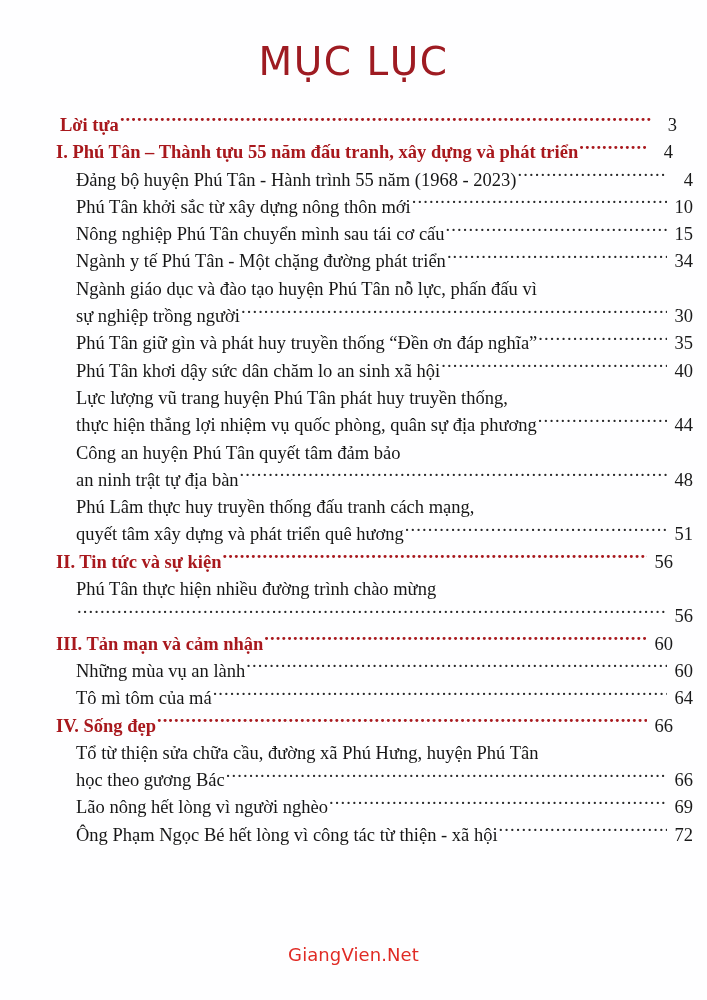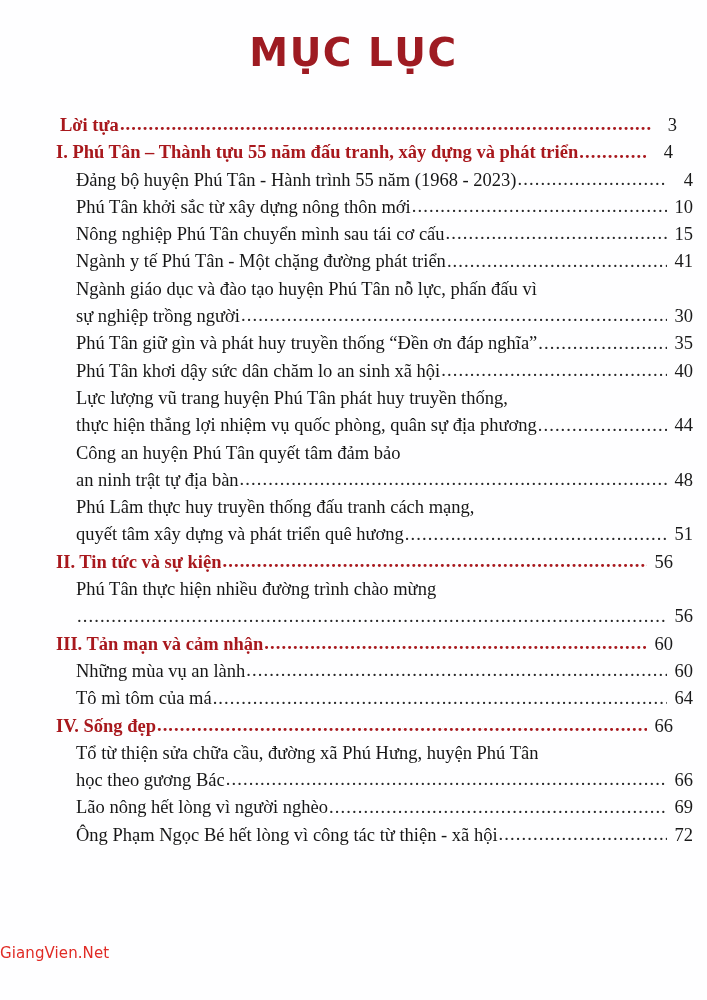--- a/index.html
+++ b/index.html
@@ -21,26 +21,26 @@
     width: 707px;
     height: 1000px;
     box-sizing: border-box;
     position: relative;
   }
 
   
   .doc-title {
     text-align: center;
     font-family: "DejaVu Sans", "Liberation Sans", sans-serif;
-    font-weight: bold;
+    font-weight: normal;
     font-size: 39px;
     letter-spacing: 1.5px;
     color: #9e1b22;
     margin: 0;
-    padding-top: 31px;
+    padding-top: 40px;
     line-height: 1.15;
   }
 
   
   .toc {
     margin: 0;
     padding: 0;
     list-style: none;
     position: absolute;
     top: 112px;
@@ -49,21 +49,21 @@
   }
 
   .toc-entry {
     margin: 0 0 0 0;
     padding: 0;
   }
 
   
   .entry-line {
     display: flex;
-    align-items: flex-end;
+    align-items: flex-start;
     width: 100%;
     font-size: 18.5px;
     line-height: 27.3px;
     white-space: nowrap;
   }
 
   .entry-text {
     flex: 0 1 auto;
     overflow: hidden;
     text-overflow: clip;
@@ -120,22 +120,23 @@
     margin-left: 28px;
   }
   .level-item > .entry-line .leader::after { color: #2a2a2a; }
 
   
   .watermark {
     position: absolute;
     left: 0;
     right: 0;
     top: 944px;
+    text-align: center;
     font-family: "DejaVu Sans", "Liberation Sans", sans-serif;
-    font-size: 15px;
+    font-size: 18px;
     color: #e02b25;
     letter-spacing: 0.1px;
   }
 </style>
 </head>
 <body>
 
 <div class="page">
 
   <h1 class="doc-title">MỤC LỤC</h1>
@@ -173,21 +174,21 @@
         <div class="entry-line">
           <span class="entry-text">Nông nghiệp Phú Tân chuyển mình sau tái cơ cấu</span>
           <span class="leader"></span>
           <span class="page-num">15</span>
         </div>
       </li>
       <li class="toc-entry level-item">
         <div class="entry-line">
           <span class="entry-text">Ngành y tế Phú Tân - Một chặng đường phát triển</span>
           <span class="leader"></span>
-          <span class="page-num">41</span>
+          <span class="page-num">34</span>
         </div>
       </li>
       <li class="toc-entry level-item">
         <div class="entry-line cont-open">
           <span class="entry-text">Ngành giáo dục và đào tạo huyện Phú Tân nỗ lực, phấn đấu vì</span>
         </div>
         <div class="entry-line">
           <span class="entry-text">sự nghiệp trồng người</span>
           <span class="leader"></span>
           <span class="page-num">30</span>

